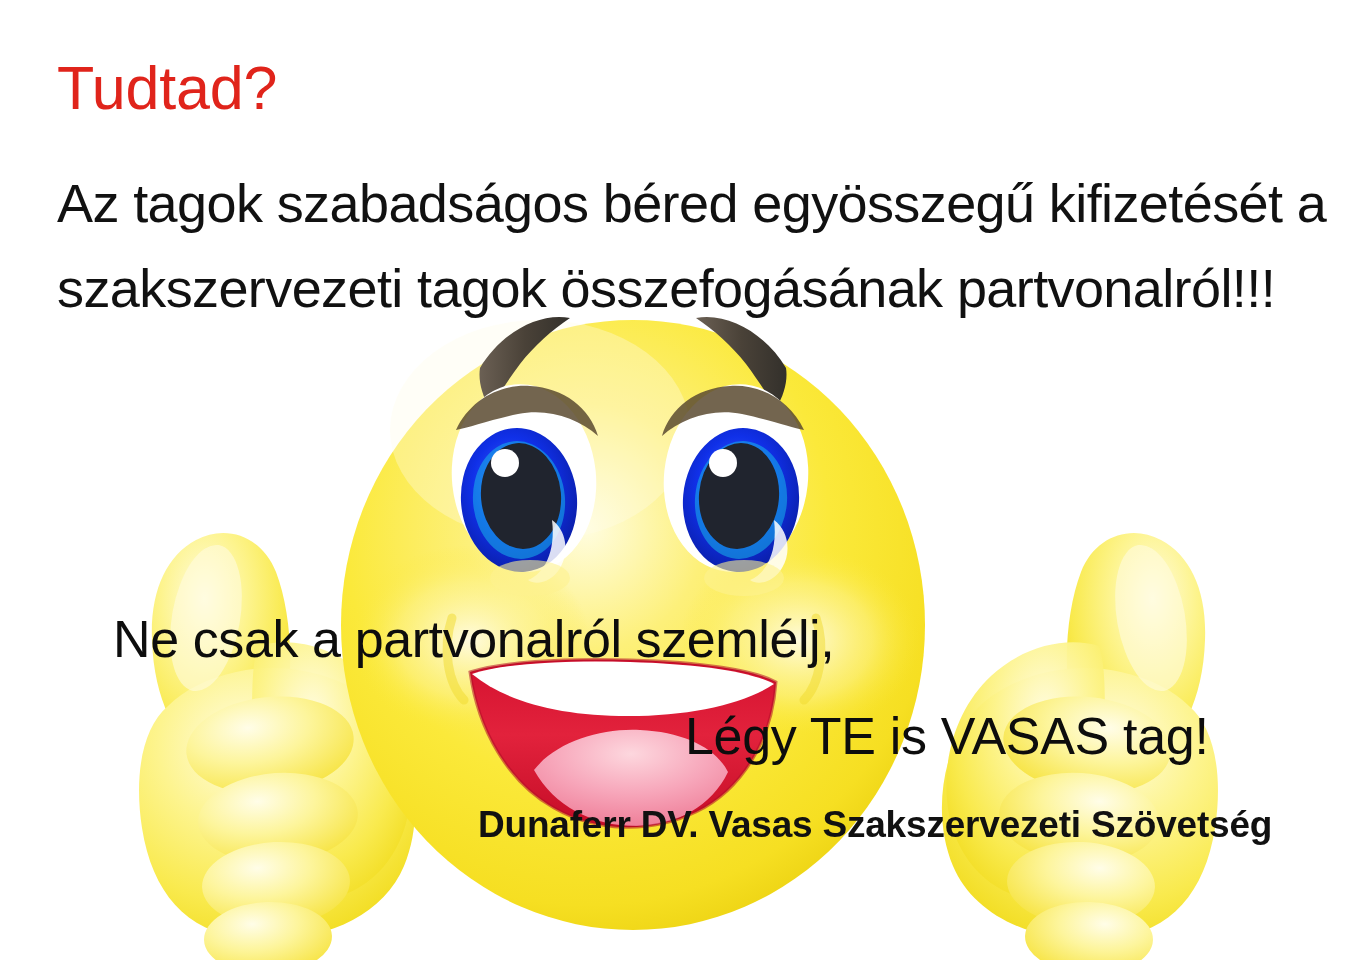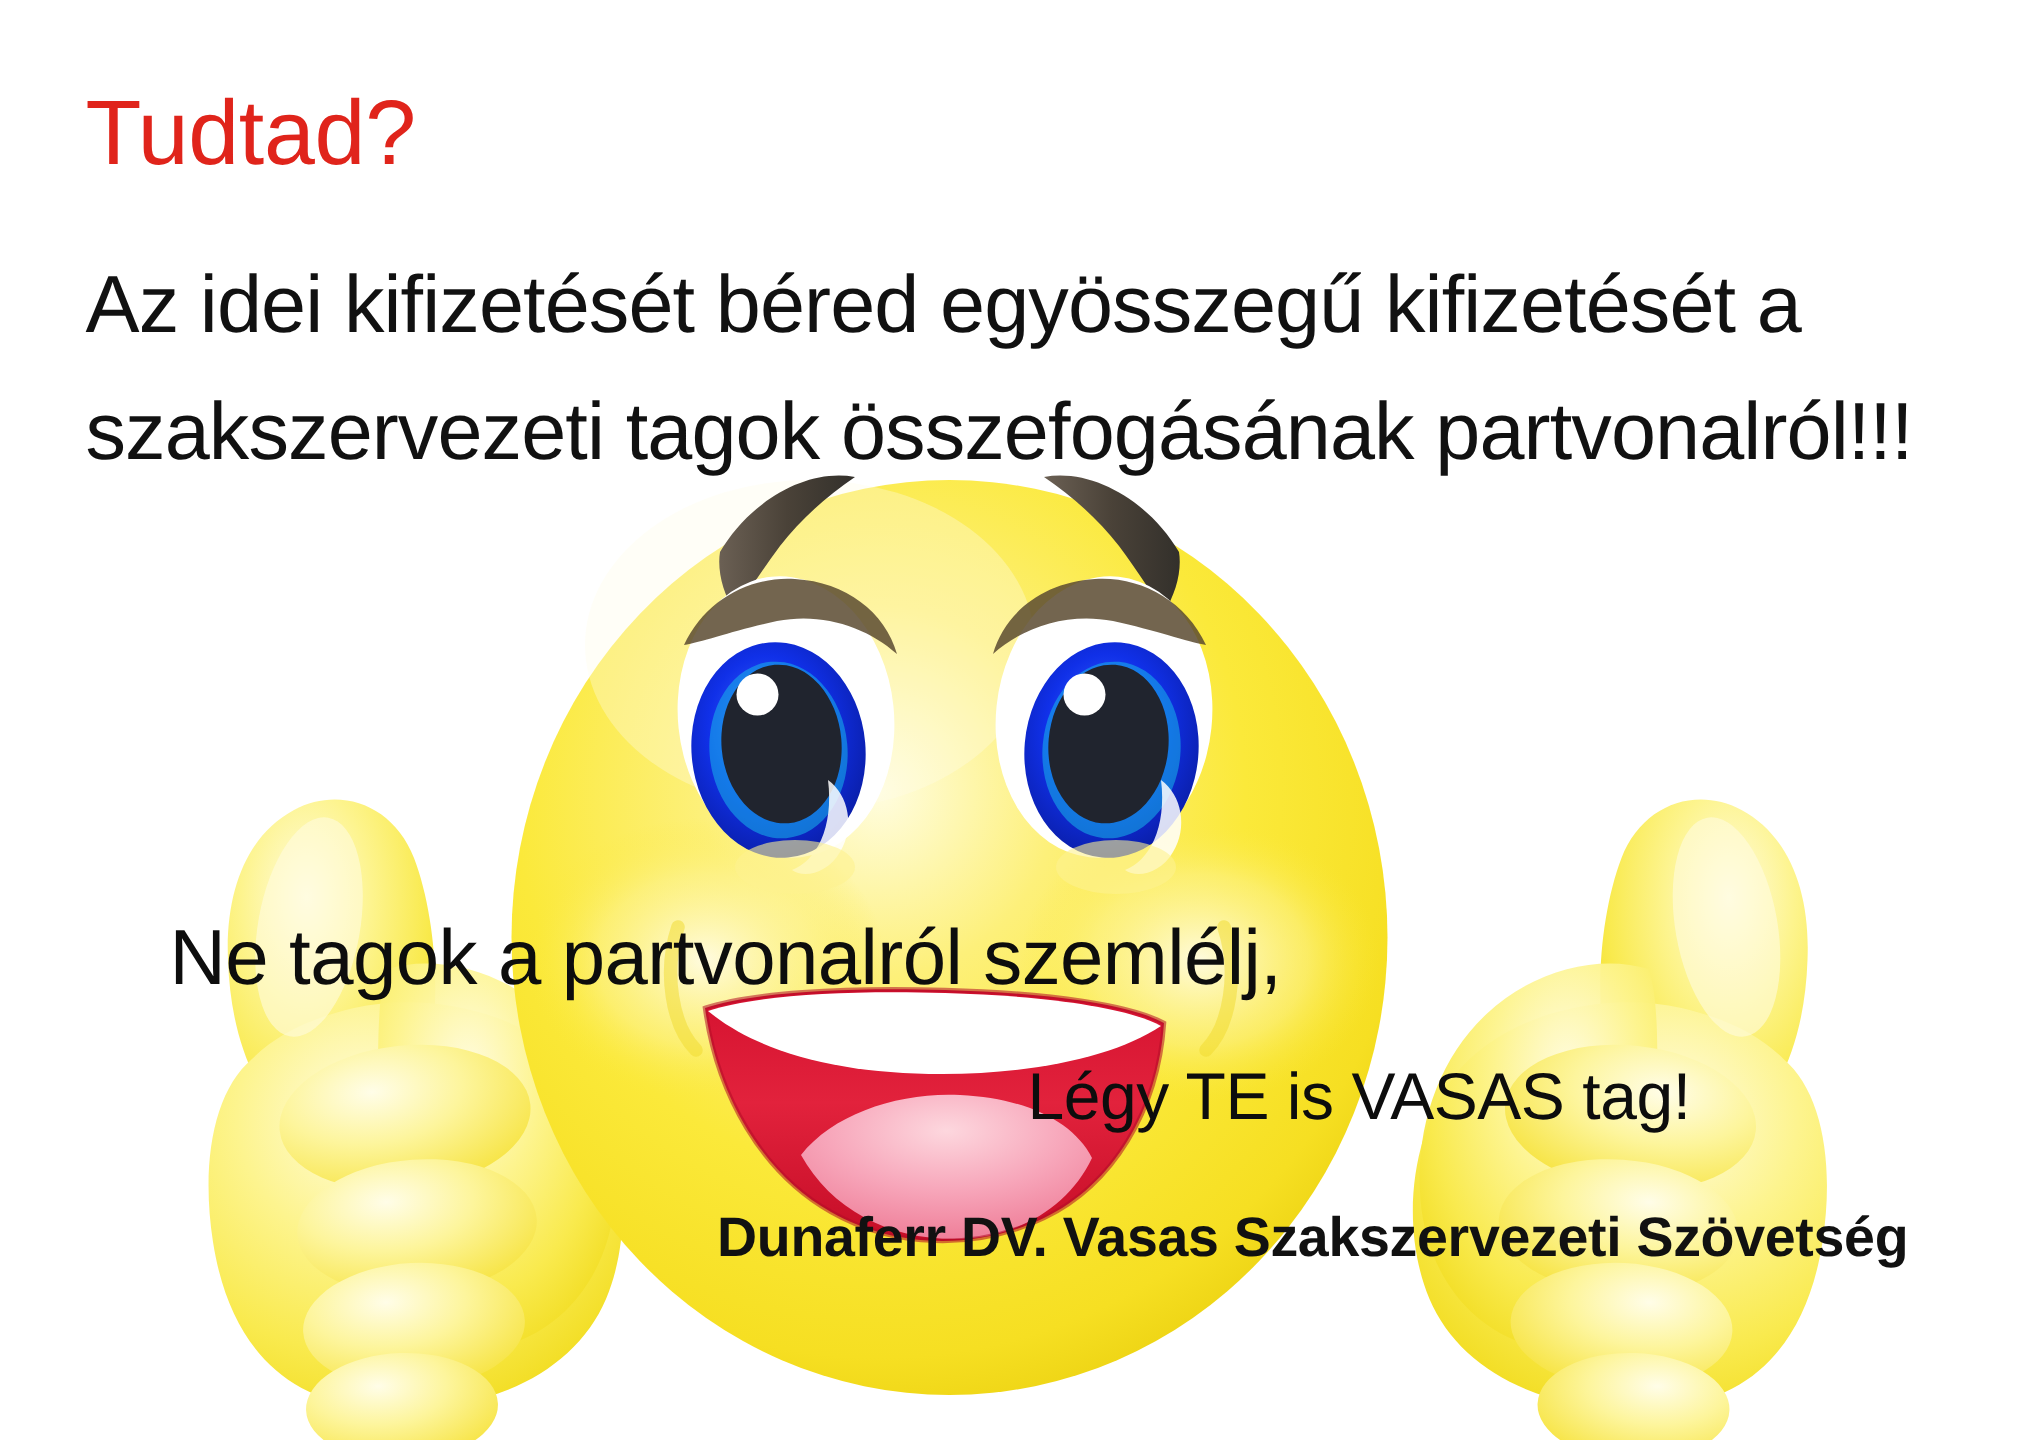--- a/index.html
+++ b/index.html
@@ -65,21 +65,21 @@
     line-height:1.0;
     color:#0d0d0d;
     font-weight:400;
     letter-spacing:-0.4px;
     white-space:nowrap;
   }
 
   .call-line{
     position:absolute;
     left:685px; top:710px;
-    font-size:44px;
+    font-size:52px;
     line-height:1.0;
     color:#0d0d0d;
     font-weight:400;
     letter-spacing:-0.3px;
     white-space:nowrap;
   }
 
   .signature{
     position:absolute;
     left:478px; top:806px;
@@ -252,25 +252,25 @@
         <path d="M452,618 C442,648 448,684 464,700" fill="none" stroke="#efd92c" stroke-width="9" opacity="0.5" stroke-linecap="round"></path>
         <path d="M816,618 C826,648 820,684 804,700" fill="none" stroke="#efd92c" stroke-width="9" opacity="0.5" stroke-linecap="round"></path>
       </g>
     </svg>
   </div>
 
   <div id="textlayer">
 
     <div class="headline">Tudtad?</div>
 
-    <div class="body-line l1">Az idei kifizetését béred egyösszegű kifizetését a</div>
+    <div class="body-line l1">Az tagok szabadságos béred egyösszegű kifizetését a</div>
 
     <div class="body-line l2">szakszervezeti tagok összefogásának partvonalról!!!</div>
 
-    <div class="mid-line">Ne tagok a partvonalról szemlélj,</div>
+    <div class="mid-line">Ne csak a partvonalról szemlélj,</div>
 
     <div class="call-line">Légy TE is VASAS tag!</div>
 
     <div class="signature">Dunaferr DV. Vasas Szakszervezeti Szövetség</div>
 
     <div class="ghost-line"></div>
 
   </div>
 
 </div>

